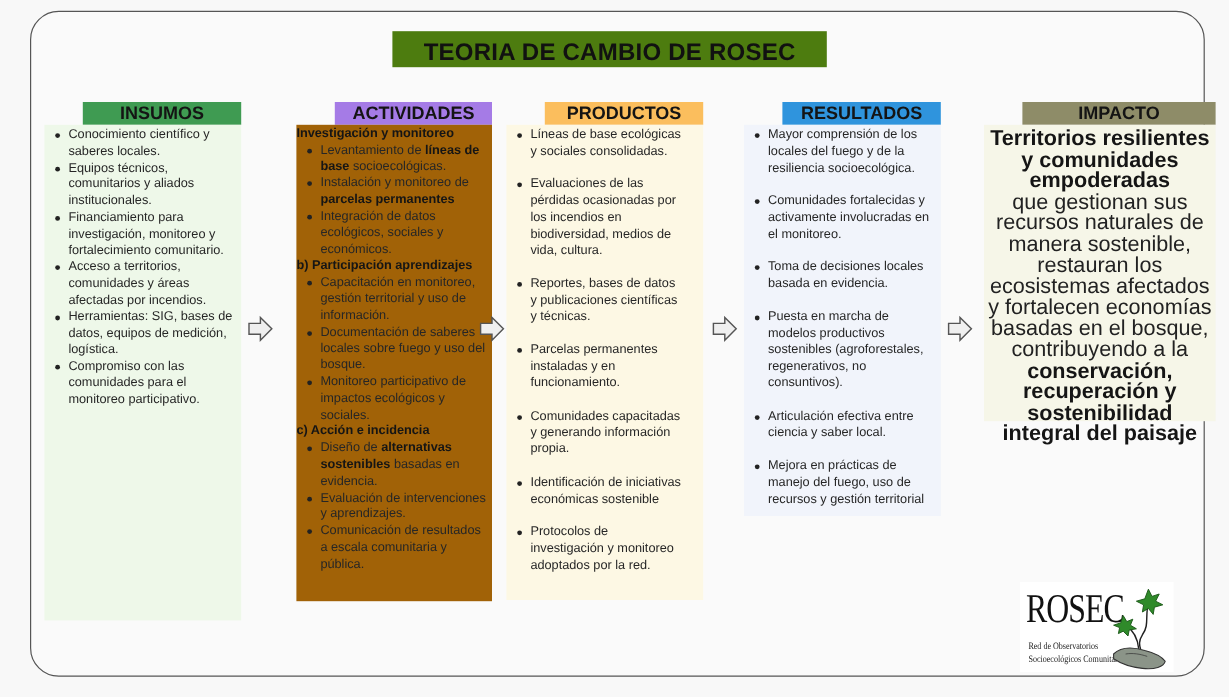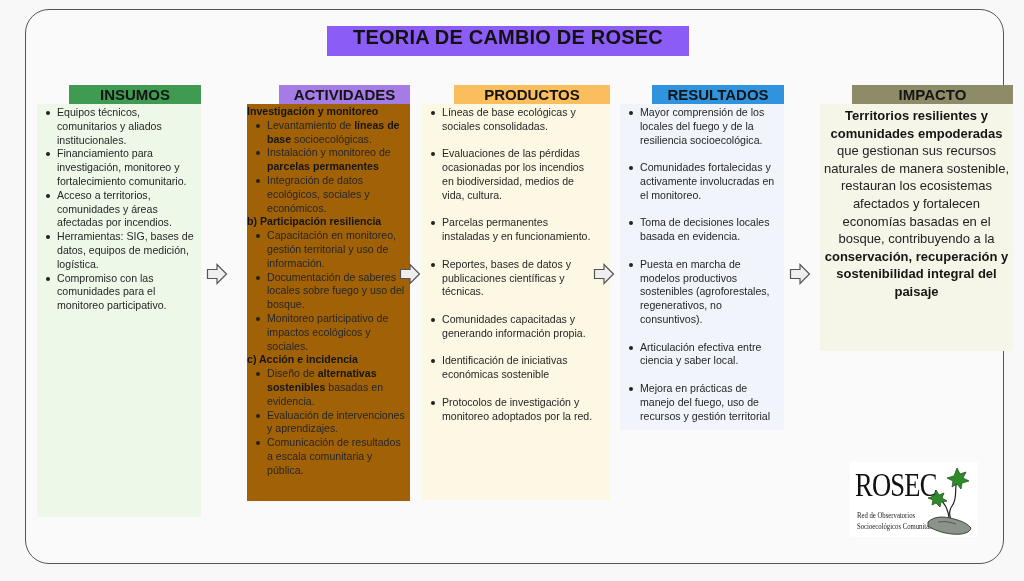--- a/index.html
+++ b/index.html
@@ -5,21 +5,21 @@
     * { box-sizing: border-box; margin: 0; padding: 0; }
     html, body { width: 1024px; height: 581px; background: #f8f8f8; overflow: hidden; }
     body { font-family: "Liberation Sans", "DejaVu Sans", sans-serif; color: #1f1f1f; position: relative; }
 
     .frame {
       position: absolute; left: 25px; top: 9px; width: 979px; height: 555px;
       border: 1.5px solid #555; border-radius: 24px; background: #fafafa;
     }
     .title-box {
       position: absolute; left: 327px; top: 26px; width: 362px; height: 30px;
-      background: #8b5cf6; display: flex; align-items: flex-start; justify-content: center;
+      background: #4d7c0f; display: flex; align-items: flex-end; justify-content: center;
     }
     .title-box h1 { font-size: 20px; font-weight: bold; letter-spacing: 0.2px; color: #111; }
 
     .col { position: absolute; top: 85px; }
     .col .hdr {
       height: 19px; display: flex; align-items: center; justify-content: center;
       font-weight: bold; font-size: 15px; color: #141414; margin-left: 32px;
     }
     .col .body { font-size: 10.6px; line-height: 13.8px; color: #262626; }
     .col ul { list-style: none; }
@@ -37,47 +37,47 @@
 
     
     .c2 { left: 247px; width: 163px; }
     .c2 .hdr { background: #a57be6; }
     .c2 .body { background: #a16207; height: 397px; padding: 1px 2px 0 0; }
     .c2 .sub { font-weight: bold; font-size: 10.6px; color: #151515; }
     .c2 li { padding-left: 20px; }
     .c2 li::before { left: 9px; }
 
     
-    .c3 { left: 422px; width: 188px; }
+    .c3 { left: 422px; width: 164px; }
     .c3 .hdr { background: #fbbe5d; }
     .c3 .body { background: #fdf8e4; height: 396px; padding: 2px 16px 0 3px; }
     .c3 li { margin-bottom: 13.8px; }
 
     
     .c4 { left: 620px; width: 164px; }
     .c4 .hdr { background: #2f94dd; }
     .c4 .body { background: #f1f4fb; height: 326px; padding: 2px 4px 0 3px; }
     .c4 li { margin-bottom: 13.8px; }
 
     
     .c5 { left: 820px; width: 193px; }
     .c5 .hdr { background: #8e8c68; }
     .c5 .body {
       background: #f6f6e8; height: 247px; padding: 3px 2px 0 2px;
-      text-align: center; font-size: 13px; line-height: 17.6px; color: #222;
+      text-align: center; font-size: 18px; line-height: 17.6px; color: #222;
     }
 
     .arrow { position: absolute; width: 22px; height: 22px; }
     .a1 { left: 206px; top: 263px; }
     .a2 { left: 399px; top: 263px; }
     .a3 { left: 593px; top: 263px; }
     .a4 { left: 789px; top: 263px; }
 
     .logo {
-      position: absolute; left: 850px; top: 462px; width: 128px; height: 75px;
+      position: absolute; left: 850px; top: 485px; width: 128px; height: 75px;
       background: #ffffff;
     }
     .logo .name {
       position: absolute; left: 5px; top: 4px; font-family: "Liberation Serif", "DejaVu Serif", serif;
       font-size: 34px; letter-spacing: -1px; color: #111; transform: scaleX(0.78); transform-origin: left top;
     }
     .logo .sub1, .logo .sub2 {
       position: absolute; left: 7px; font-family: "Liberation Serif", "DejaVu Serif", serif;
       font-size: 8.2px; color: #222; white-space: nowrap; transform: scaleX(0.82); transform-origin: left top;
     }
@@ -91,61 +91,62 @@
 <div class="frame"></div>
 
 <div class="title-box">
   <h1>TEORIA DE CAMBIO DE ROSEC</h1>
 </div>
 
 <div class="col c1">
   <div class="hdr">INSUMOS</div>
   <div class="body">
     <ul>
+      <li>Conocimiento científico y saberes locales.</li>
       <li>Equipos técnicos, comunitarios y aliados institucionales.</li>
       <li>Financiamiento para investigación, monitoreo y fortalecimiento comunitario.</li>
       <li>Acceso a territorios, comunidades y áreas afectadas por incendios.</li>
       <li>Herramientas: SIG, bases de datos, equipos de medición, logística.</li>
       <li>Compromiso con las comunidades para el monitoreo participativo.</li>
     </ul>
   </div>
 </div>
 
 <div class="col c2">
   <div class="hdr">ACTIVIDADES</div>
   <div class="body">
     <div class="sub">Investigación y monitoreo</div>
     <ul>
       <li><span>Levantamiento de </span><b>líneas de base</b><span> socioecológicas.</span></li>
       <li><span>Instalación y monitoreo de </span><b>parcelas permanentes</b><span></span></li>
       <li><span>Integración de datos ecológicos, sociales y económicos.</span></li>
     </ul>
-    <div class="sub">b) Participación resiliencia</div>
+    <div class="sub">b) Participación aprendizajes</div>
     <ul>
       <li><span>Capacitación en monitoreo, gestión territorial y uso de información.</span></li>
       <li><span>Documentación de saberes locales sobre fuego y uso del bosque.</span></li>
       <li><span>Monitoreo participativo de impactos ecológicos y sociales.</span></li>
     </ul>
     <div class="sub">c) Acción e incidencia</div>
     <ul>
       <li><span>Diseño de </span><b>alternativas sostenibles</b><span> basadas en evidencia.</span></li>
       <li><span>Evaluación de intervenciones y aprendizajes.</span></li>
       <li><span>Comunicación de resultados a escala comunitaria y pública.</span></li>
     </ul>
   </div>
 </div>
 
 <div class="col c3">
   <div class="hdr">PRODUCTOS</div>
   <div class="body">
     <ul>
       <li>Líneas de base ecológicas y sociales consolidadas.</li>
       <li>Evaluaciones de las pérdidas  ocasionadas por los incendios en biodiversidad, medios de vida, cultura.</li>
+      <li>Reportes, bases de datos y publicaciones científicas y técnicas.</li>
       <li>Parcelas permanentes instaladas y en funcionamiento.</li>
-      <li>Reportes, bases de datos y publicaciones científicas y técnicas.</li>
       <li>Comunidades capacitadas y generando información propia.</li>
       <li>Identificación de iniciativas económicas sostenible</li>
       <li>Protocolos de investigación y monitoreo adoptados por la red.</li>
     </ul>
   </div>
 </div>
 
 <div class="col c4">
   <div class="hdr">RESULTADOS</div>
   <div class="body">

